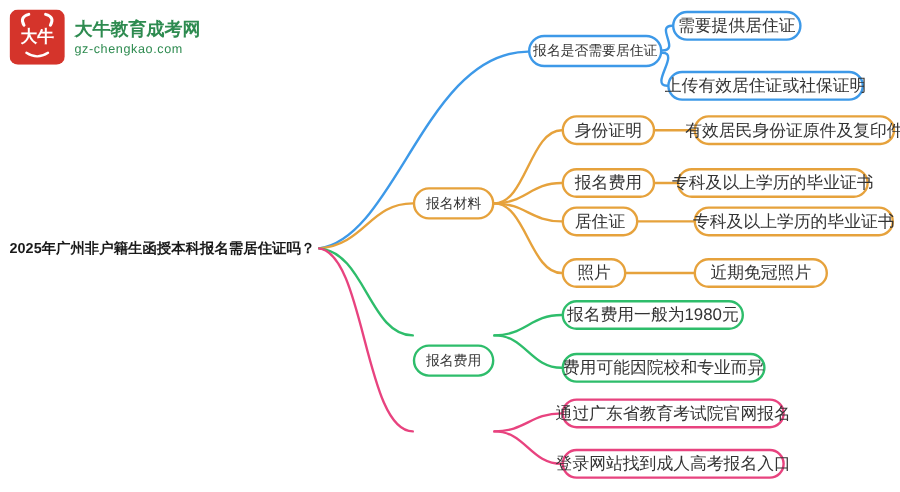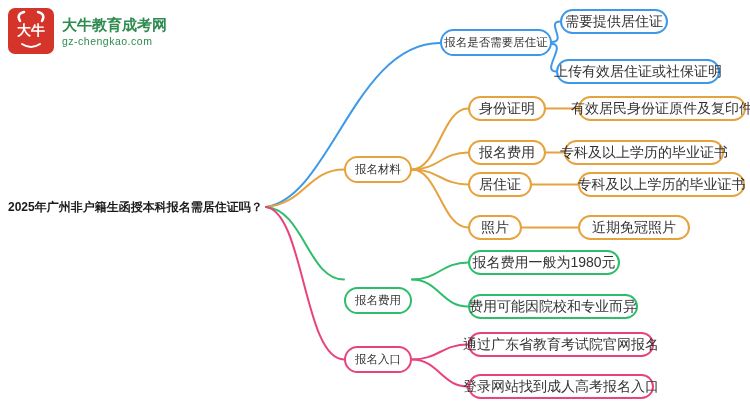--- a/index.html
+++ b/index.html
@@ -97,17 +97,16 @@
   <div class="node b-orange" style="left:468px;top:172px;width:64px;">居住证</div>
   <div class="node b-orange" style="left:578px;top:172px;width:167px;">专科及以上学历的毕业证书</div>
 
   <div class="node b-orange" style="left:468px;top:215px;width:54px;">照片</div>
   <div class="node b-orange" style="left:578px;top:215px;width:112px;">近期免冠照片</div>
 
   <div class="node branch b-green" style="left:344px;top:266px;width:68px;margin-top:21px;">报名费用</div>
   <div class="node b-green" style="left:468px;top:250px;width:152px;">报名费用一般为1980元</div>
   <div class="node b-green" style="left:468px;top:294px;width:170px;">费用可能因院校和专业而异</div>
 
-  <div class="node branch b-pink" style="left:344px;top:346px;width:68px;">报名入口</div>
   <div class="node b-pink" style="left:468px;top:332px;width:186px;">通过广东省教育考试院官网报名</div>
   <div class="node b-pink" style="left:468px;top:374px;width:186px;">登录网站找到成人高考报名入口</div>
 
 </div>
 
 </body></html>

